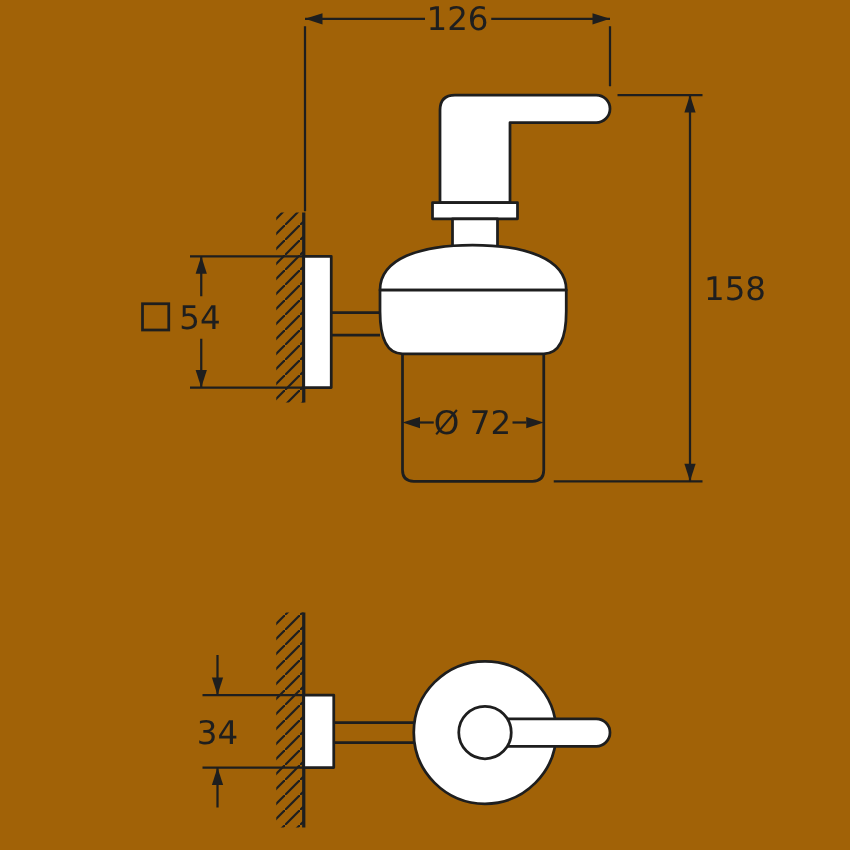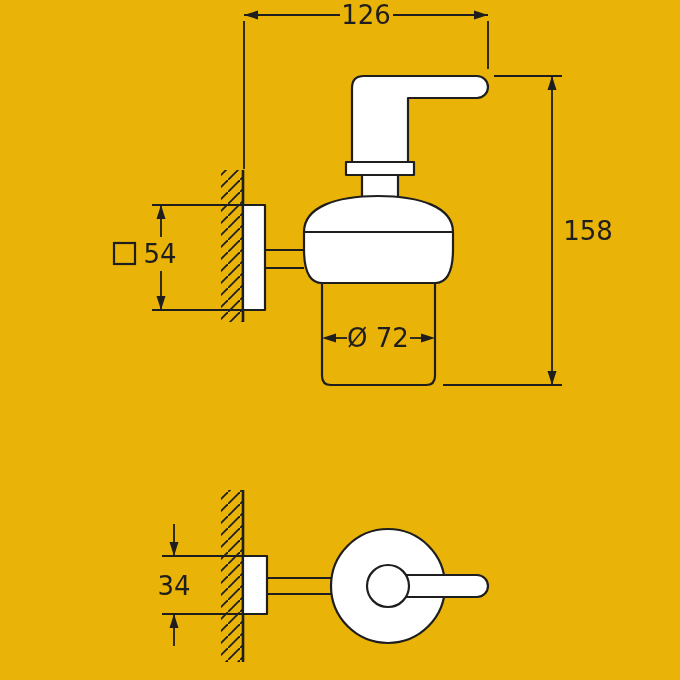--- a/index.html
+++ b/index.html
@@ -4,21 +4,21 @@
 <style>
   html, body {
     margin: 0;
     padding: 0;
     background: #ffffff;
   }
   .stage {
     position: relative;
     width: 680px;
     height: 680px;
-    background: #eab308;
+    background: #a16207;
     font-family: "DejaVu Sans", "Liberation Sans", sans-serif;
     overflow: hidden;
   }
   svg { display: block; }
   .dim-text {
     font-family: "DejaVu Sans", "Liberation Sans", sans-serif;
     font-size: 26px;
     fill: #1e1e1e;
   }
   .outline {

